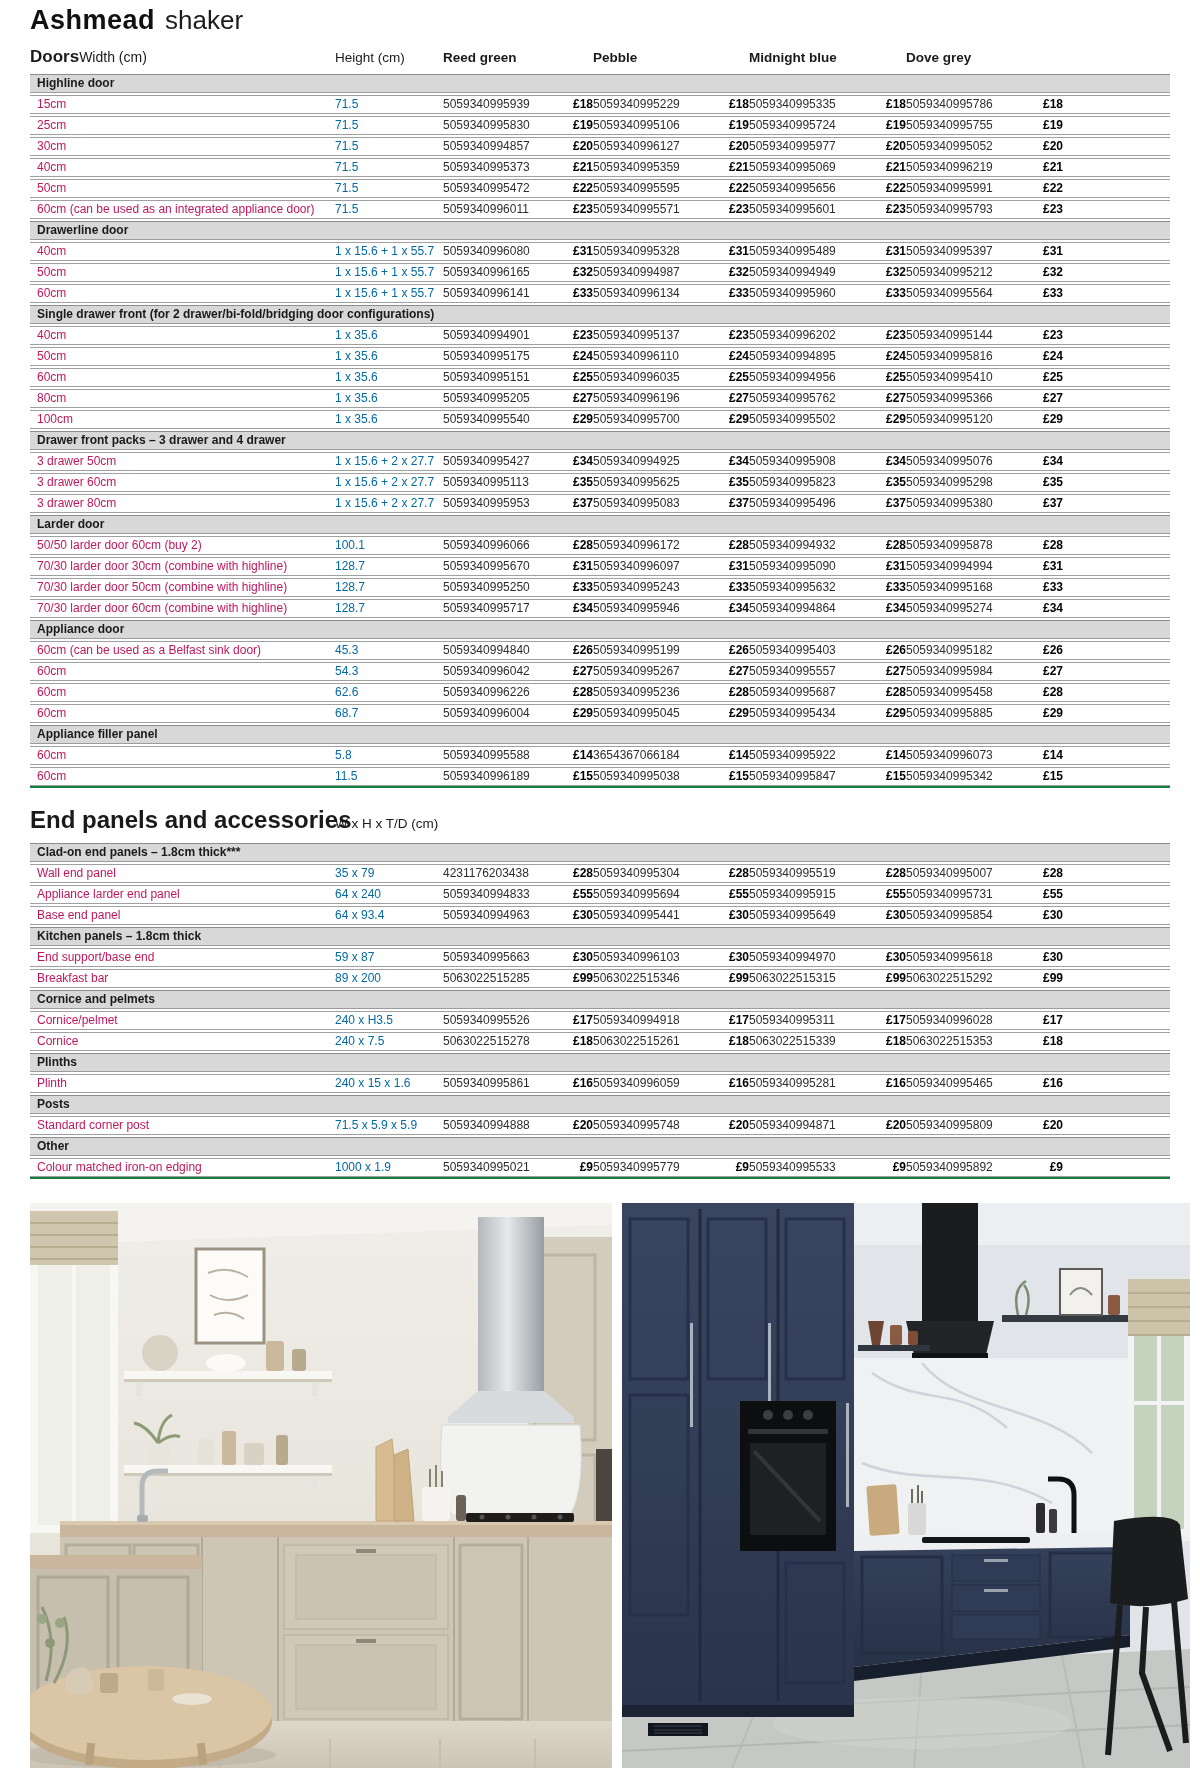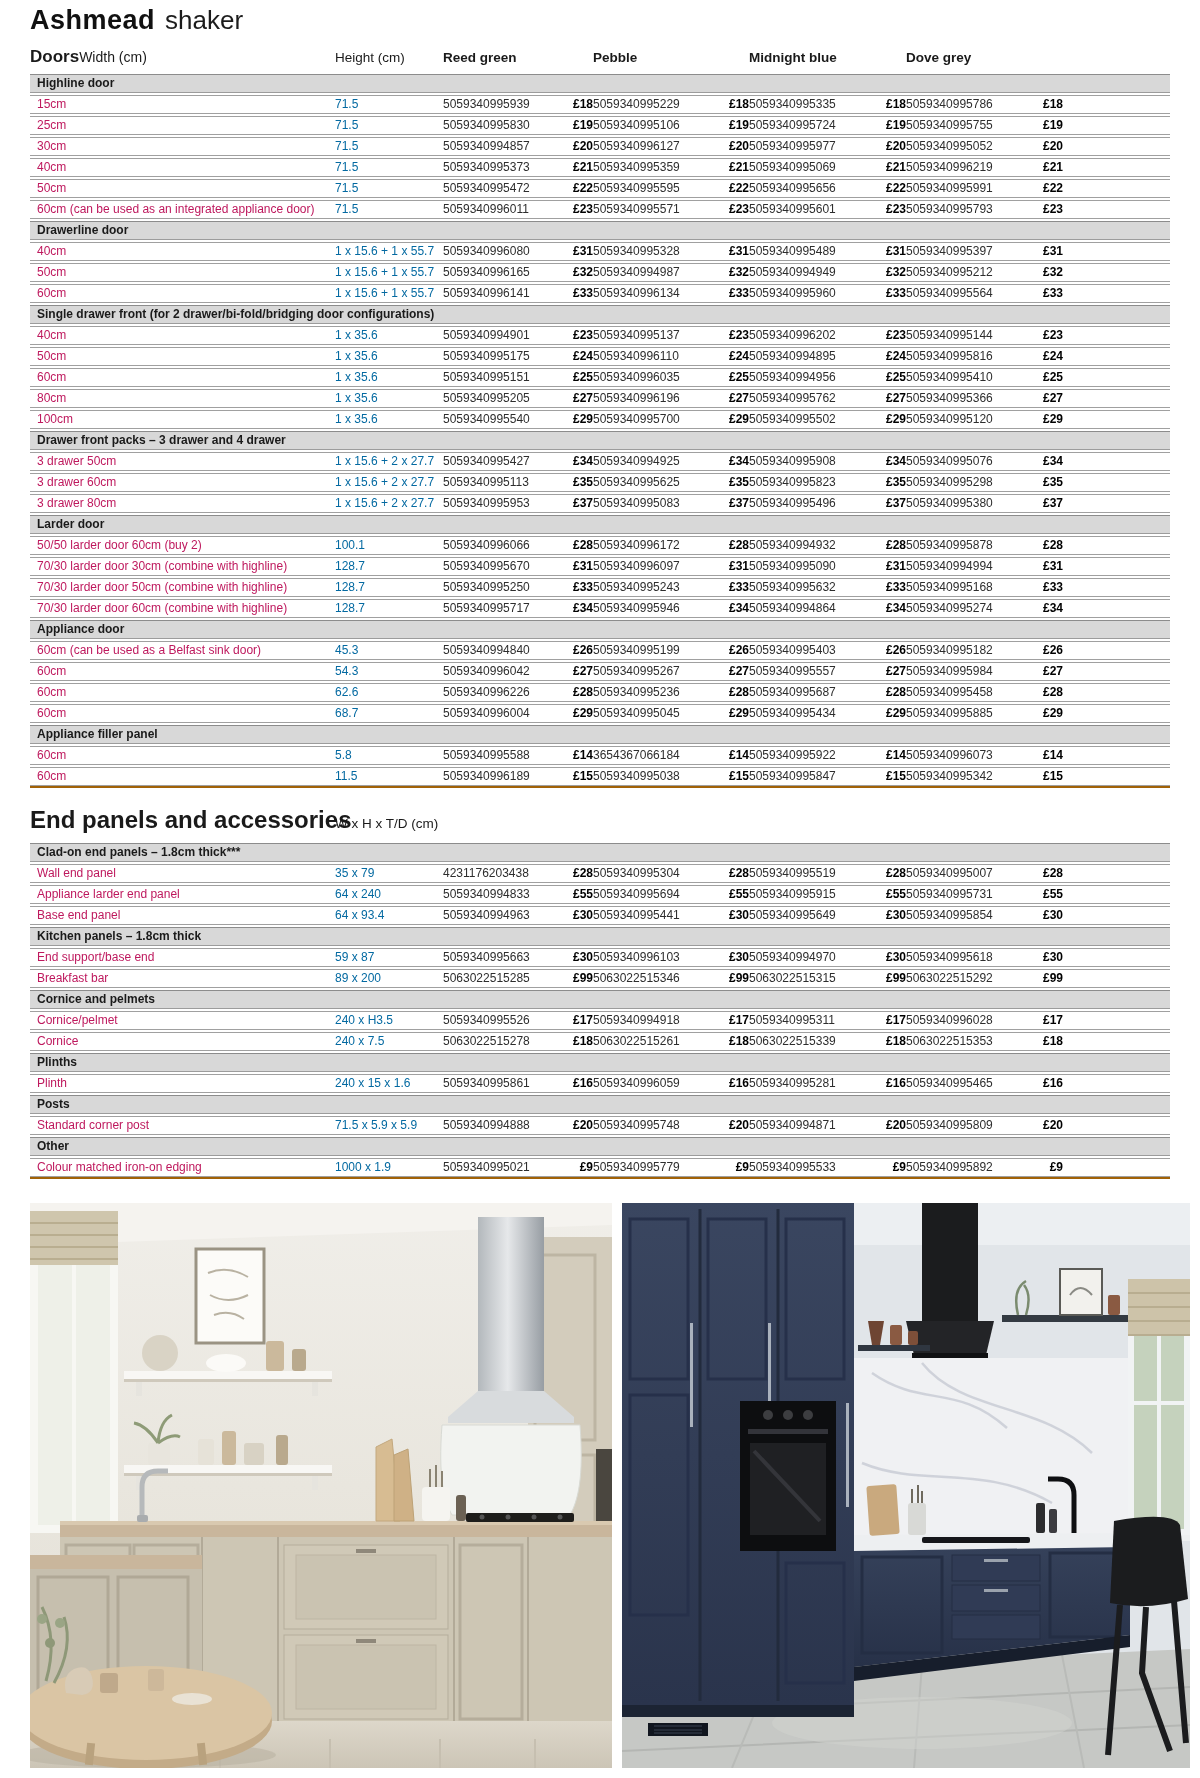--- a/index.html
+++ b/index.html
@@ -20,21 +20,21 @@
   .doors-title{font-size:17px;font-weight:800}
   .doors-sub{font-size:14px;font-weight:400;}
   .th-size{grid-column:2/3;font-size:13.5px}
   .th-colour{font-weight:700;font-size:13.5px}
   .c1{grid-column:3/5}.c2{grid-column:5/7}.c3{grid-column:7/9}.c4{grid-column:9/11}
   
   .acc-head{margin-top:18px;margin-bottom:9px;align-items:baseline}
   .acc-title{grid-column:1/2;font-size:24px;font-weight:800;white-space:nowrap}
   .acc-size{grid-column:2/5;font-size:13.5px}
   
-  .table-wrap{border-bottom:2px solid #a16207}
+  .table-wrap{border-bottom:2px solid #15803d}
   .sec-bar{margin-top:2px;height:17px;line-height:17px;background:#d8d8d8;
     border-top:1px solid #8c8c8c;border-bottom:1px solid #9c9c9c;
     font-weight:700;font-size:12px;padding-left:7px;white-space:nowrap}
   .t-row{margin-top:2px;height:17px;border-top:1px solid #a0a0a0;border-bottom:1px solid #a0a0a0;background:#fff}
   .cell{font-size:12px;line-height:17px;white-space:nowrap;overflow:hidden}
   .cell.product{padding-left:7px;color:#be185d}
   .cell.size{color:#0369a1}
   .cell.code{color:#2d2d2d}
   .cell.price{font-weight:700;text-align:right;color:#000}
   

